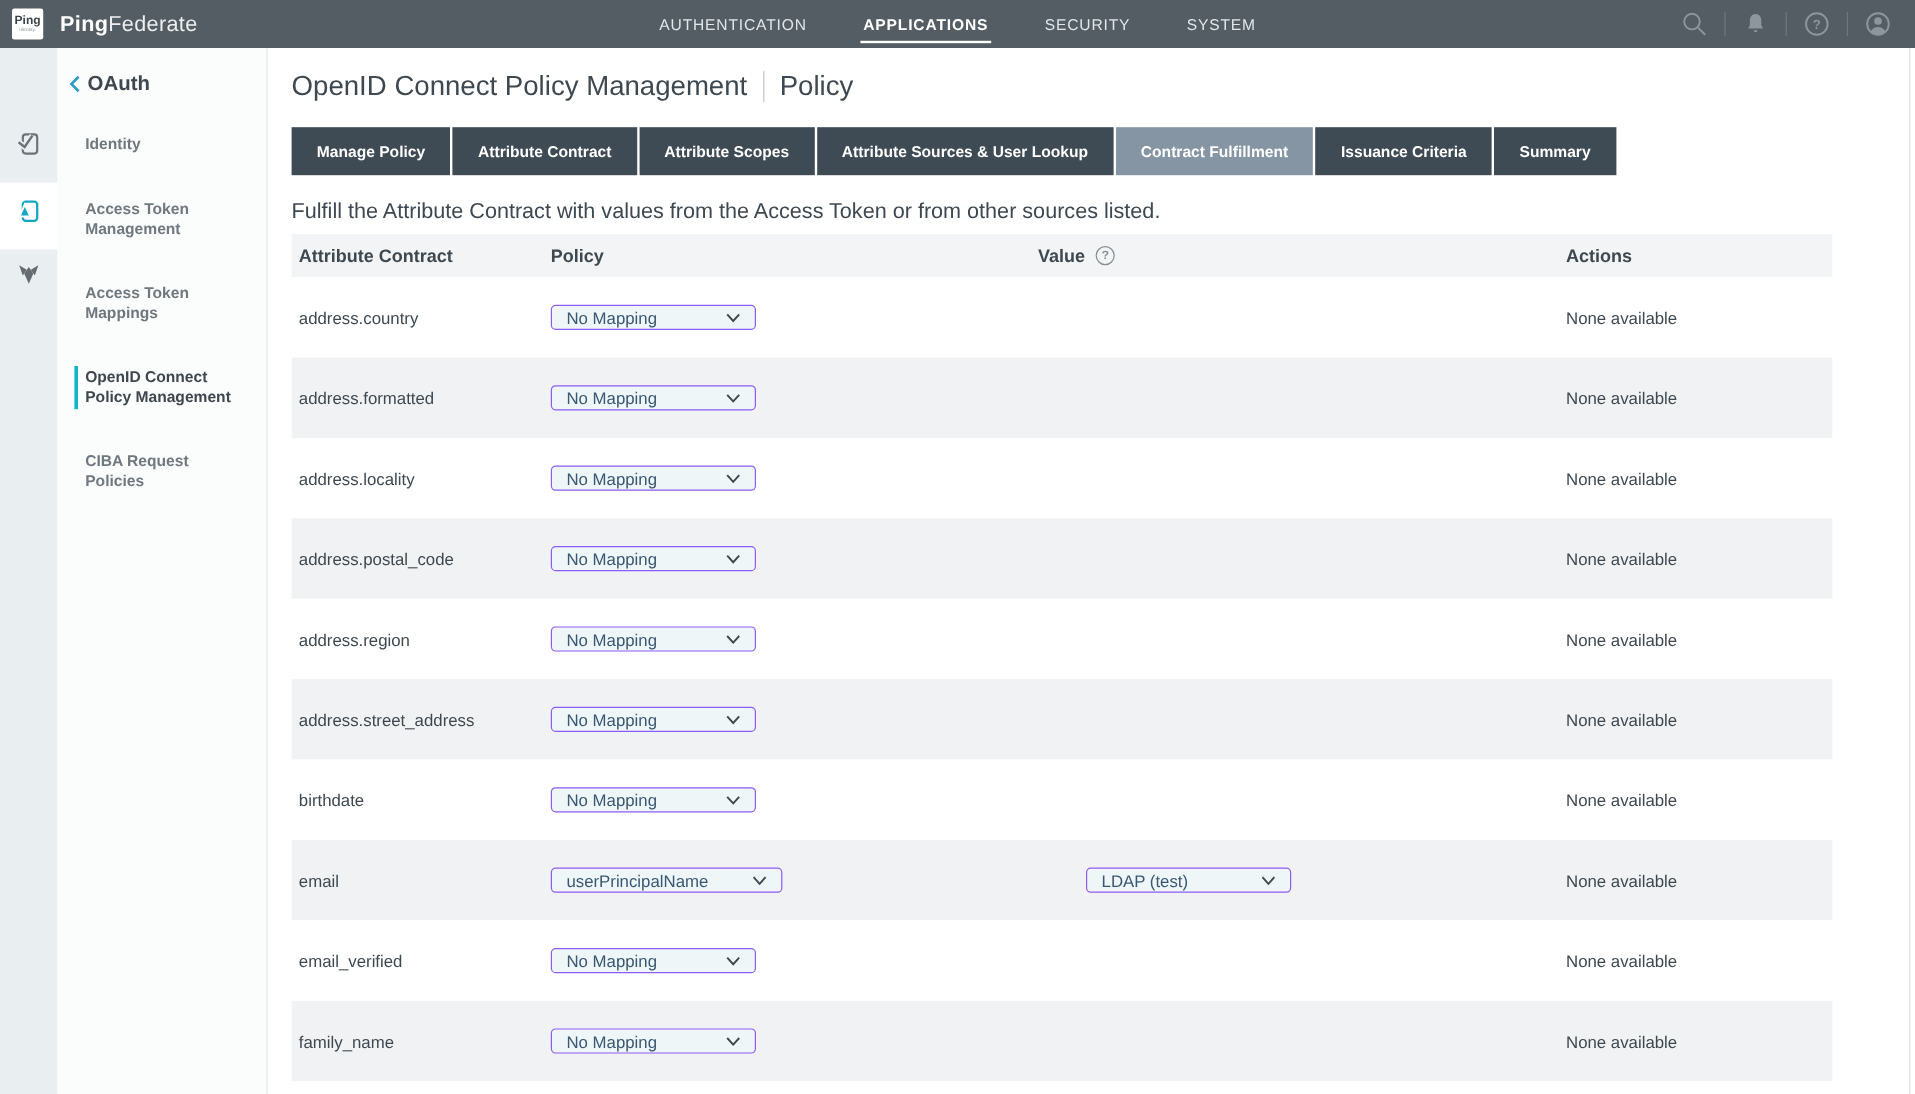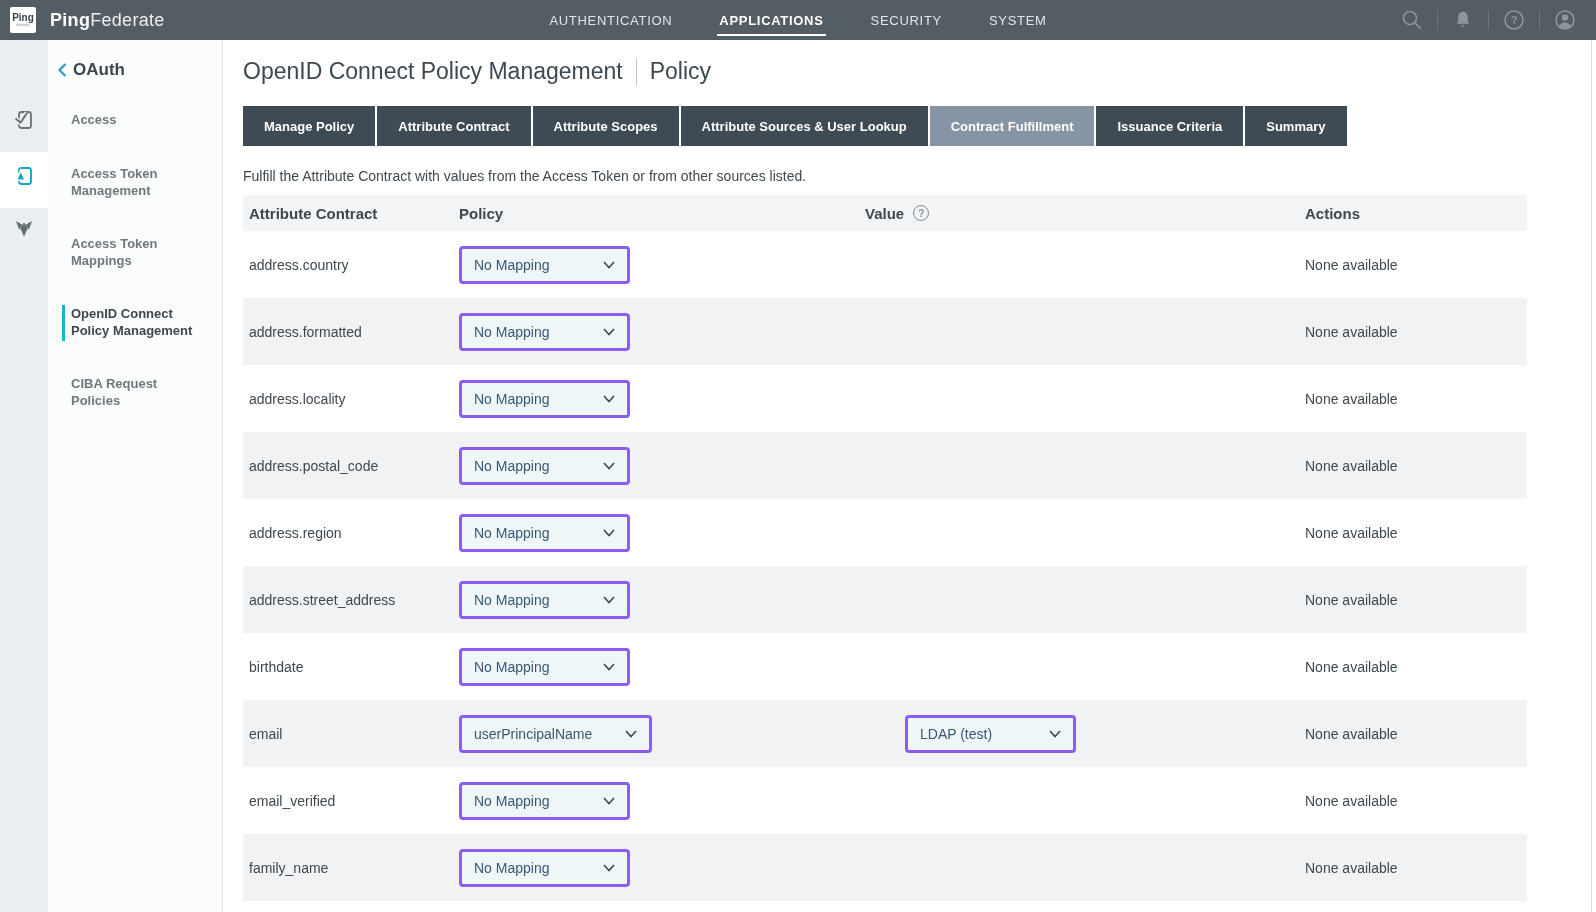--- a/index.html
+++ b/index.html
@@ -86,39 +86,39 @@
   .title-divider { width: 1px; height: 26px; background: #c0c5c9; margin: 0 13px; }
 
   .tabs { margin-top: 21px; display: flex; height: 40px; }
   .tab {
     background: #3e4a54; color: #ffffff; font-size: 13px; font-weight: 700;
     display: flex; align-items: center; padding: 16px 21px; margin-right: 2px; cursor: pointer;
     white-space: nowrap;
   }
   .tab.active { background: #8595a3; }
 
-  .desc { margin-top: 22px; font-size: 14px; line-height: 16px; color: #3e4850; }
+  .desc { margin-top: 22px; font-size: 18px; line-height: 16px; color: #3e4850; }
 
   .table { margin-top: 11px; width: 1284px; }
   .thead {
     height: 36px; background: #f2f4f5; display: flex; align-items: center;
     font-size: 15px; font-weight: 700; color: #3e4850;
   }
   .cell { display: flex; align-items: center; }
   .c-attr   { width: 216px; padding-left: 6px; }
   .c-source { width: 400px; }
   .c-value  { width: 446px; }
   .c-actions{ width: 222px; }
   .thead .c-value { padding-left: 6px; }
 
   .trow { height: 67px; display: flex; align-items: center; font-size: 14px; color: #3e4850; background: #ffffff; }
   .trow.striped { background: #f0f2f3; }
 
   .dropdown {
-    height: 38px; width: 171px; background: #eef6f7; border: 3px solid #8b5cf6;
+    height: 21px; width: 171px; background: #eef6f7; border: 1px solid #8b5cf6;
     border-radius: 4px; display: flex; align-items: center; justify-content: space-between;
     padding: 0 12px; color: #3a5873; font-size: 14px; cursor: pointer;
   }
   .dropdown.wide { width: 193px; }
 
   .help-badge {
     width: 16px; height: 16px; border: 1px solid #848d93; border-radius: 50%;
     margin-left: 9px; display: flex; align-items: center; justify-content: center;
     font-size: 10px; font-weight: 700; color: #848d93; cursor: pointer;
   }
@@ -204,21 +204,21 @@
   </div>
 </div>
 
 <aside class="sidebar">
   <div class="oauth-header">
     <svg width="11" height="16" viewBox="0 0 10 16">
         <path d="M8 2 L2 8 L8 14" fill="none" stroke="#2f9bc7" stroke-width="2.2"></path>
       </svg>
     <span class="oauth-label">OAuth</span>
   </div>
-  <div class="side-item t1">Access</div>
+  <div class="side-item t1">Identity</div>
   <div class="side-item t2">Access Token Management</div>
   <div class="side-item t3">Access Token Mappings</div>
   <div class="side-item t4 active">OpenID Connect Policy Management</div>
   <div class="side-item t5">CIBA Request Policies</div>
 </aside>
 
 <main class="main">
   <h1 class="page-title">
     <span>OpenID Connect Policy Management</span>
     <span class="title-divider"></span>

